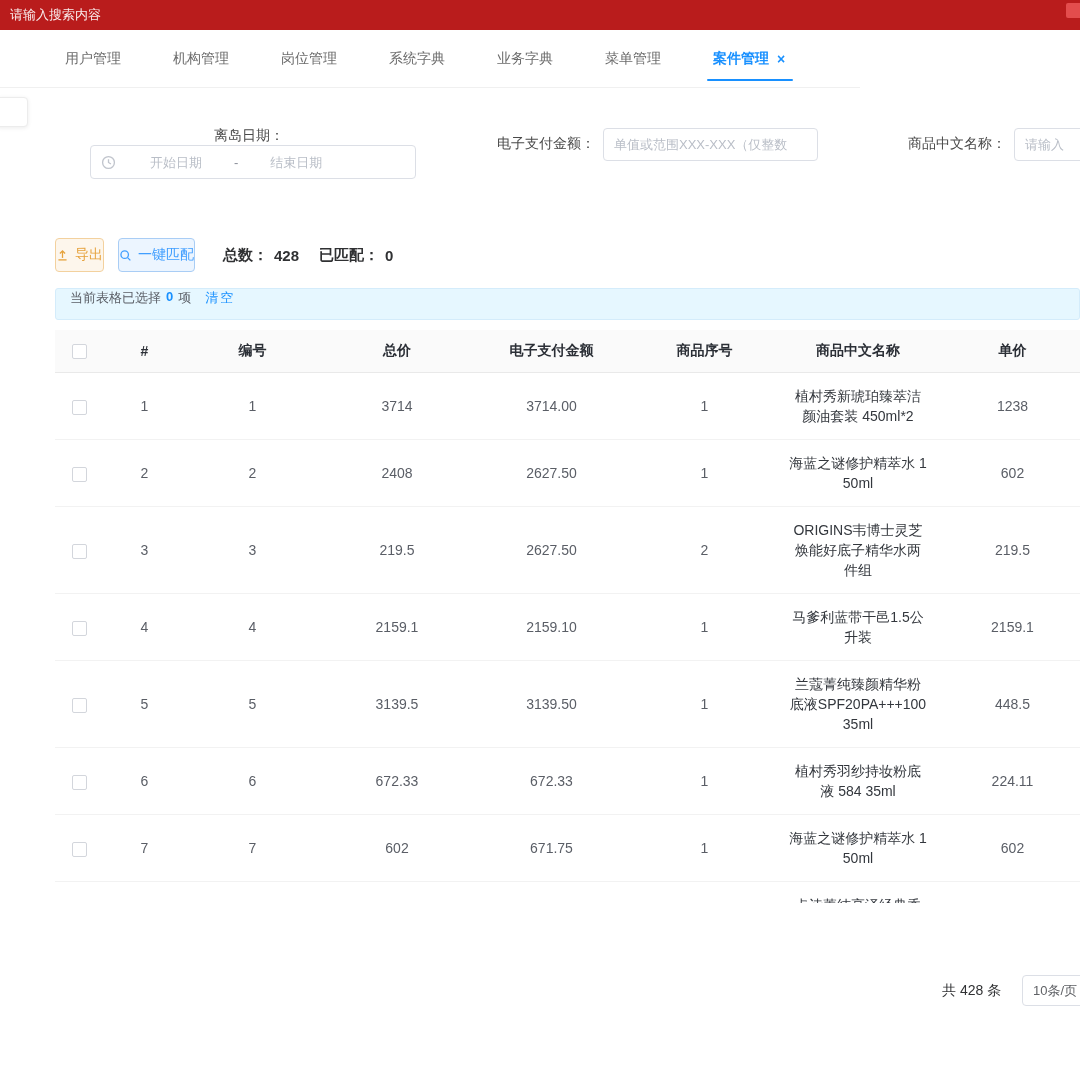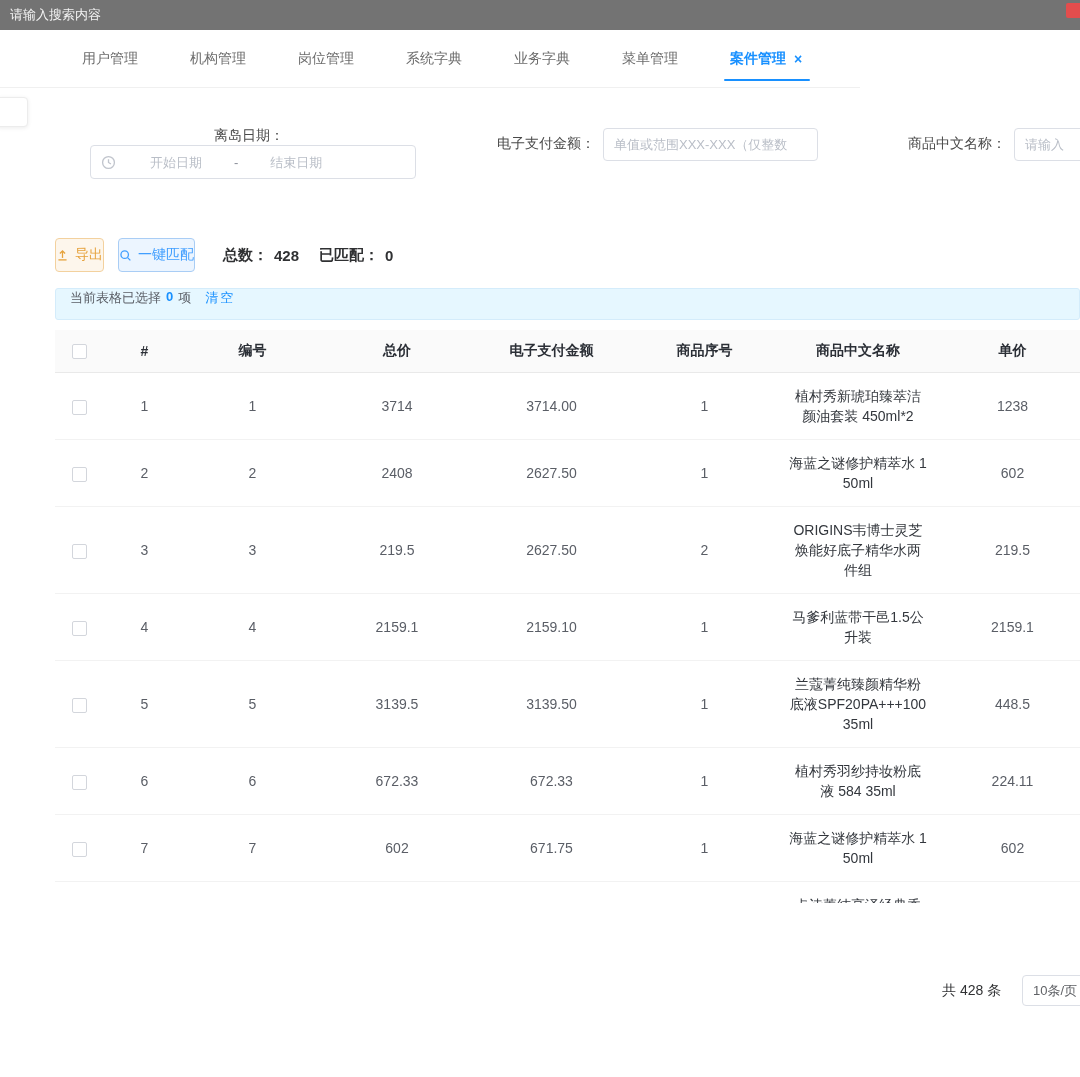--- a/index.html
+++ b/index.html
@@ -2,29 +2,29 @@
 <html><head>
 <meta charset="utf-8">
 <style>
   * { margin:0; padding:0; box-sizing:border-box; }
   html,body { width:1080px; height:1077px; overflow:hidden; }
   body { font-family:"Liberation Sans", sans-serif; background:#ffffff; }
   .page { position:relative; width:1080px; height:1077px; overflow:hidden; background:#fff; }
 
   
   .topbar { position:absolute; top:0; left:0; width:1080px; height:30px;
-            background:#737373; display:flex; align-items:center; }
+            background:#b91c1c; display:flex; align-items:center; }
   .topbar-search { color:rgba(255,255,255,0.92); font-size:13px; padding-left:10px; cursor:text; }
   .notif-badge { position:absolute; right:-4px; top:3px; width:18px; height:15px;
                  background:#e34d4d; border-radius:2px; }
 
   
   .tabbar { position:absolute; top:30px; left:0; width:860px; height:58px;
             background:#fff; border-bottom:1px solid #f0f0f0;
-            display:flex; align-items:stretch; padding-left:56px; }
+            display:flex; align-items:stretch; padding-left:39px; }
   .tab { display:flex; align-items:center; gap:6px; padding:0 26px; font-size:14px;
          color:#6b6b6b; cursor:pointer; position:relative; }
   .tab.active { color:#1890ff; font-weight:600; }
   .tab.active::after { content:""; position:absolute; left:20px; right:20px; bottom:6px;
                        height:2px; background:#1890ff; border-radius:1px; }
   .tab-close { color:#1890ff; font-size:14px; line-height:1; padding:2px; }
 
   
   .collapsed-box { position:absolute; top:97px; left:-4px; width:32px; height:30px;
                    background:#fff; border:1px solid #ececec; border-radius:4px;

